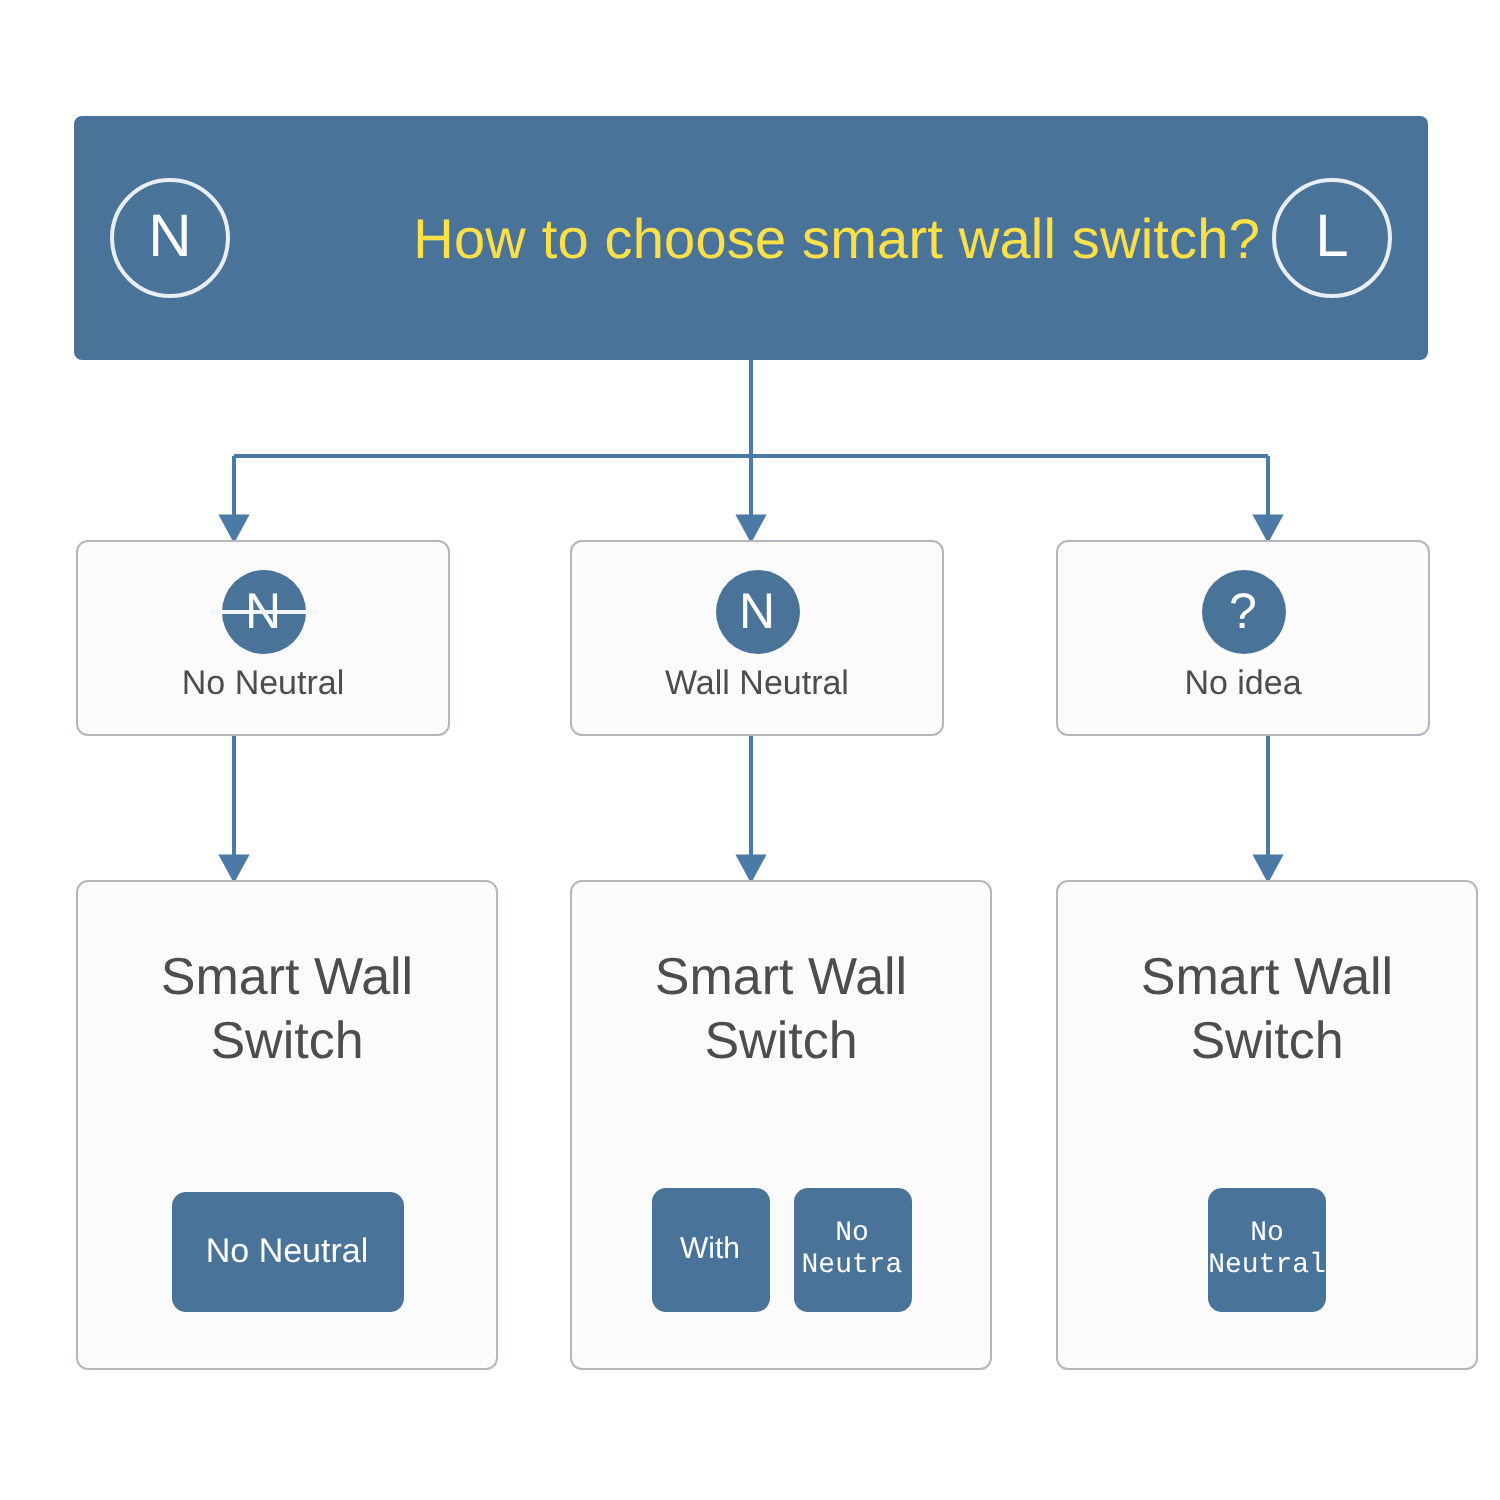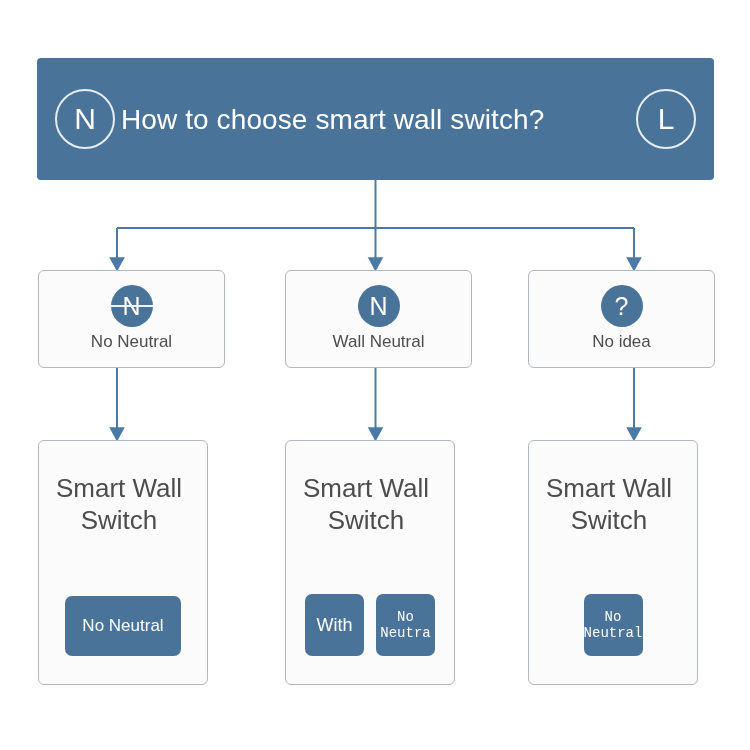--- a/index.html
+++ b/index.html
@@ -52,22 +52,22 @@
     display: flex;
     align-items: center;
     justify-content: center;
     color: #ffffff;
     font-size: 30px;
     font-weight: 400;
     line-height: 1;
   }
   .header-title {
     flex: 1;
-    text-align: left;
-    color: #ffffff;
+    text-align: right;
+    color: #fde047;
     font-size: 28px;
     line-height: 1.25;
     padding: 0 6px;
     letter-spacing: 0.1px;
   }
   
   .option-box {
     position: absolute;
     top: 270px;
     width: 187px;
@@ -115,29 +115,29 @@
   .option-label {
     color: #4d4d4d;
     font-size: 17px;
     line-height: 1.2;
     margin-top: 3px;
   }
   
   .product-card {
     position: absolute;
     top: 440px;
-    width: 170px;
+    width: 211px;
     height: 245px;
     background: #fbfbfb;
     border: 1px solid #b3b7be;
     border-radius: 6px;
     box-sizing: border-box;
     display: flex;
     flex-direction: column;
-    align-items: flex-start;
+    align-items: center;
   }
   .product-card.col1 { left: 38px; }
   .product-card.col2 { left: 285px; }
   .product-card.col3 { left: 528px; }
 
   .product-title {
     margin-top: 32px;
     color: #4d4d4d;
     font-size: 26px;
     line-height: 1.22;
@@ -165,21 +165,21 @@
     box-sizing: border-box;
   }
   .chip.wide {
     width: 116px;
     height: 60px;
     font-size: 17px;
   }
   .chip.square {
     width: 59px;
     height: 62px;
-    font-size: 18px;
+    font-size: 15px;
     padding: 0 3px;
   }
   .chip.square.small-text { font-size: 14px; font-family: Liberation Mono, monospace; }
 </style>
 </head>
 <body>
 
 <div id="canvas">
 
   <svg id="connectors" viewBox="0 0 750 750" width="750" height="750">

